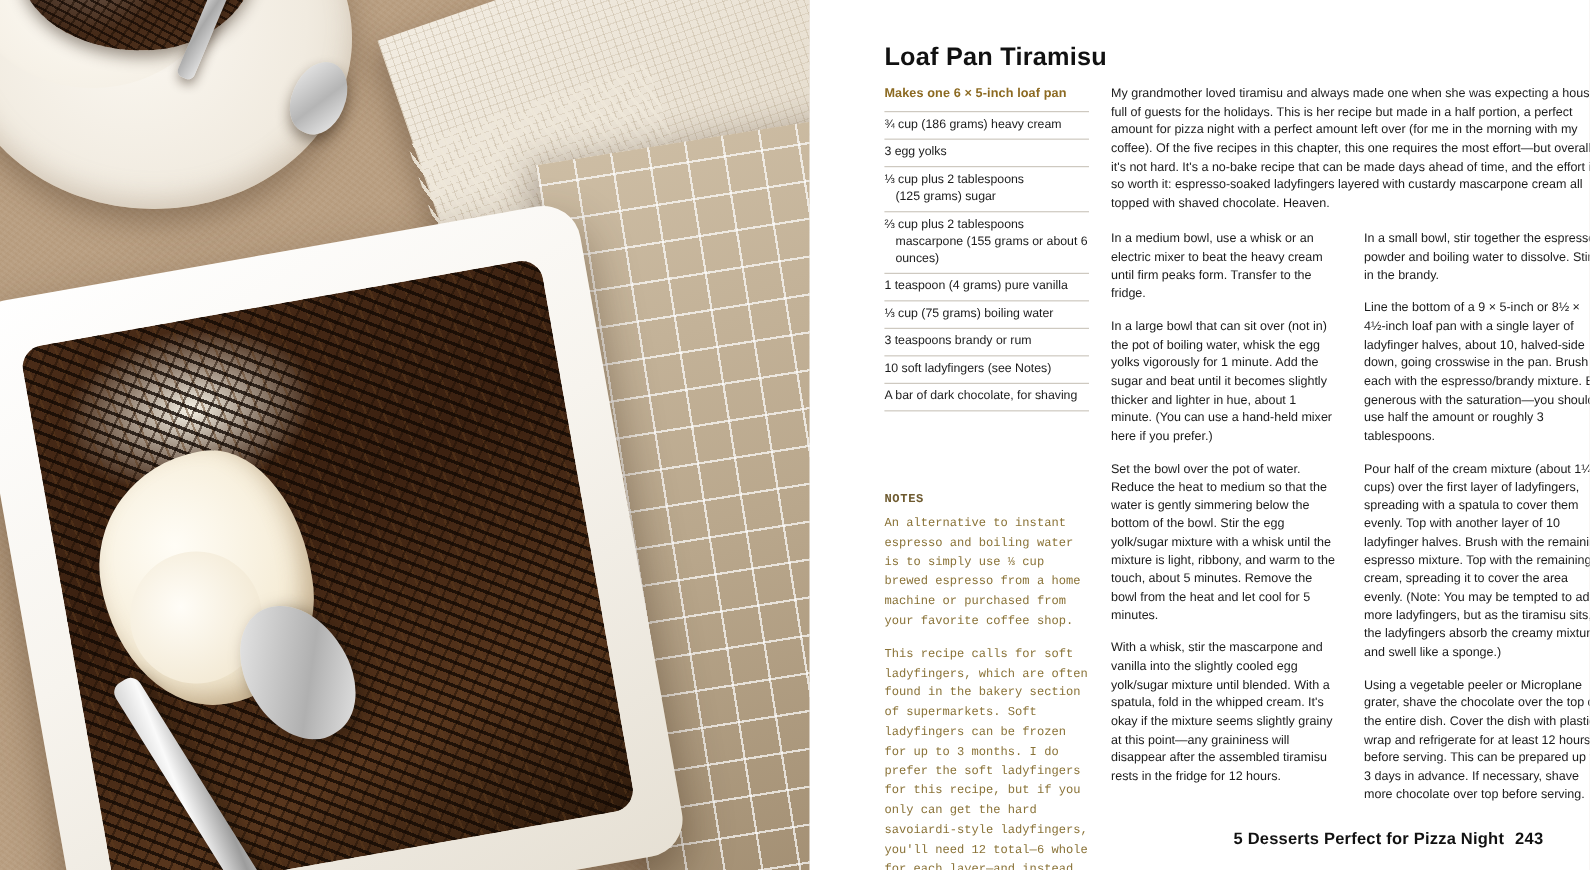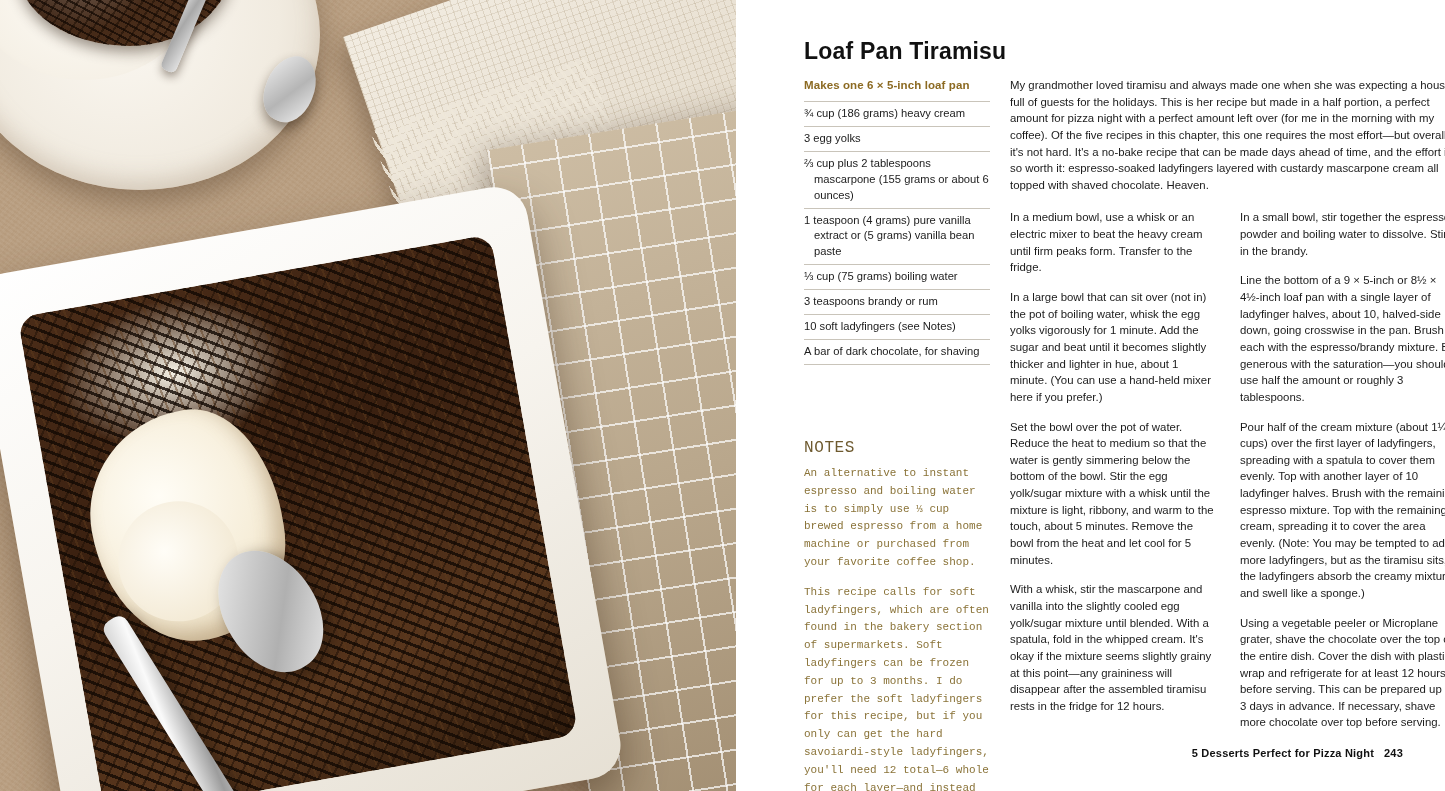--- a/index.html
+++ b/index.html
@@ -276,22 +276,22 @@
   }
   .ing-list li:first-child {
     border-top: 1px solid #c9c4ba;
   }
   .ing-list li .cont {
     display: block;
     padding-left: 10px;
   }
   .notes-head {
     font-family: "Liberation Mono", monospace;
-    font-weight: normal;
-    font-size: 16px;
+    font-weight: bold;
+    font-size: 11px;
     letter-spacing: .6px;
     color: #6e5a2f;
     margin: 74px 0 8px 0;
   }
   .notes-p {
     font-family: "Liberation Mono", monospace;
     font-size: 11px;
     line-height: 1.62;
     color: #8a7338;
     margin: 0 0 12px 0;
@@ -319,22 +319,22 @@
   }
   .intro-p {
     font-size: 11.4px;
     line-height: 1.46;
     margin: 0 0 16px 0;
     color: #1b1b1b;
   }
   .folio {
     position: absolute;
     right: 42px;
-    bottom: 32px;
-    font-size: 11px;
+    bottom: 20px;
+    font-size: 15px;
     font-weight: bold;
     color: #111;
     letter-spacing: .2px;
   }
   .folio .pg { margin-left: 10px; }
 </style>
 </head>
 <body>
 
 <div class="page">
@@ -377,26 +377,29 @@
         <div class="makes">Makes one 6 × 5-inch loaf pan</div>
 
         <ul class="ing-list">
           <li>
             <span>¾ cup (186 grams) heavy cream</span>
           </li>
           <li>
             <span>3 egg yolks</span>
           </li>
           <li>
+            <span>⅓ cup plus 2 tablespoons</span>
+            <span class="cont">(125 grams) sugar</span>
+          </li>
+          <li>
             <span>⅔ cup plus 2 tablespoons</span>
             <span class="cont">mascarpone (155 grams or about 6 ounces)</span>
           </li>
           <li>
             <span>1 teaspoon (4 grams) pure vanilla</span>
-            <span class="cont">extract or (5 grams) vanilla bean paste</span>
           </li>
           <li>
             <span>⅓ cup (75 grams) boiling water</span>
           </li>
           <li>
             <span>3 teaspoons brandy or rum</span>
           </li>
           <li>
             <span>10 soft ladyfingers (see Notes)</span>
           </li>

